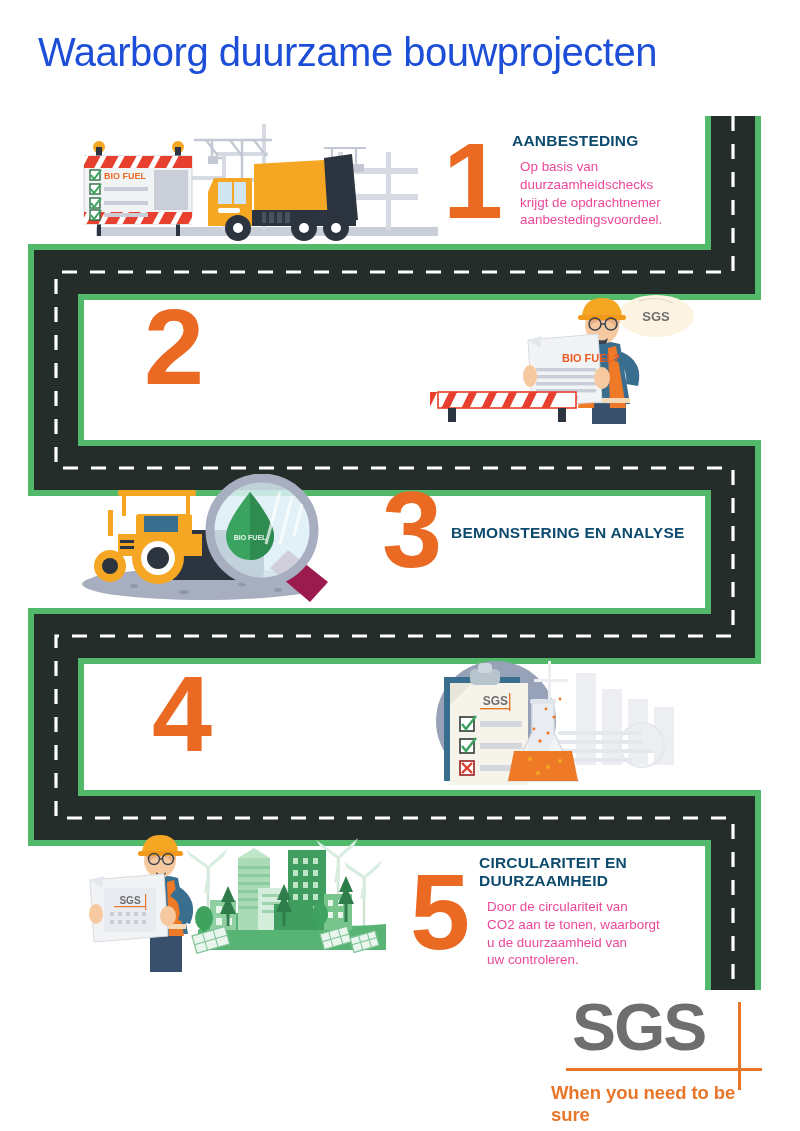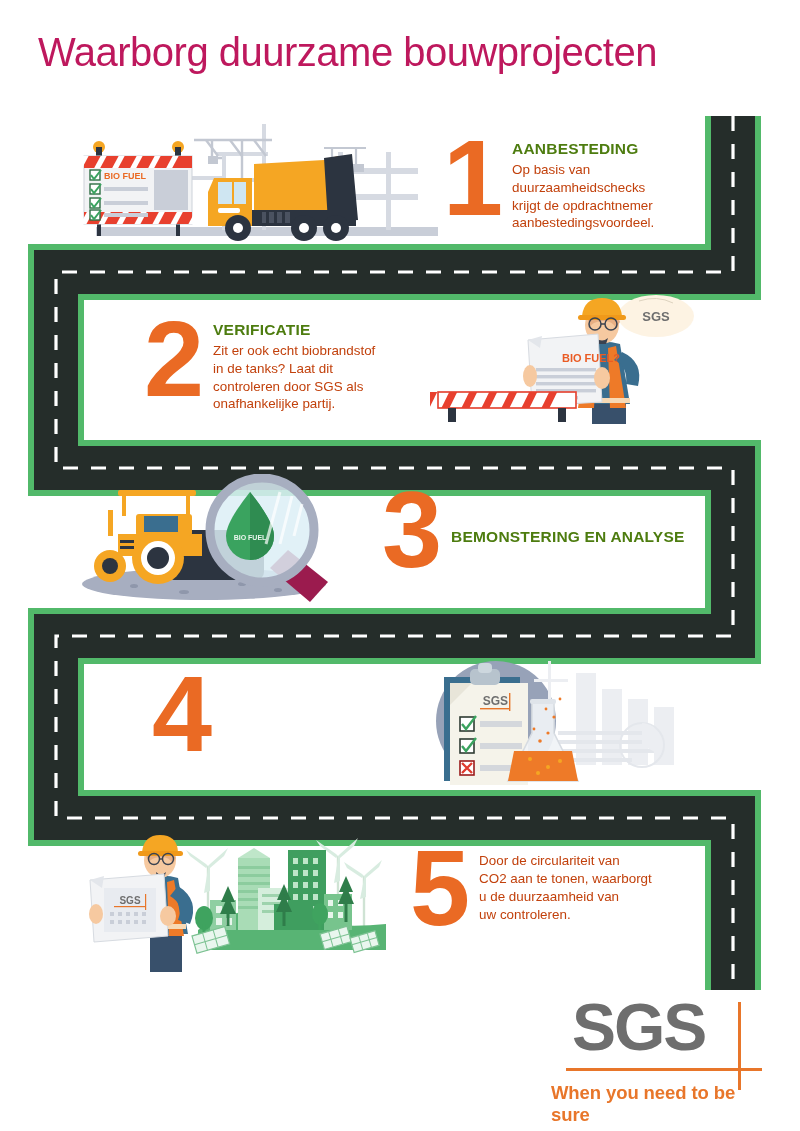--- a/index.html
+++ b/index.html
@@ -6,40 +6,40 @@
   html,body{margin:0;padding:0;background:#fff;}
   body{
     width:800px;height:1131px;position:relative;overflow:hidden;
     font-family:"Liberation Sans","DejaVu Sans",sans-serif;
     color:#2e4057;
   }
   
   #page-title{
     position:absolute;left:38px;top:30px;width:740px;
     font-size:40px;font-weight:400;letter-spacing:-0.5px;
-    color:#be185d;white-space:nowrap;
+    color:#1d4ed8;white-space:nowrap;
   }
 
   
   .road-layer{position:absolute;left:0;top:0;width:800px;height:1131px;pointer-events:none;}
 
   
   .step{position:absolute;display:flex;align-items:center;}
   .step .num{
     color:#ea6a24;font-weight:700;line-height:0.78;
     font-size:104px;letter-spacing:-5px;
     font-family:"Liberation Sans","DejaVu Sans",sans-serif;
   }
   .step .txt{margin-left:14px;}
   .step h3{
-    margin:16px 0 3px 0;font-size:15.5px;font-weight:700;
-    color:#4d7c0f;letter-spacing:0.2px;line-height:1.16;
+    margin:8px 0 3px 0;font-size:15.5px;font-weight:700;
+    color:#0c4a6e;letter-spacing:0.2px;line-height:1.16;
   }
   .step p{
-    margin:0;font-size:13.4px;line-height:1.33;color:#c2410c;font-weight:400;
+    margin:8px;font-size:13.4px;line-height:1.33;color:#ec4899;font-weight:400;
   }
 
   
   #step-1{left:443px;top:124px;}
   #step-1 .num{font-size:108px;}
   #step-2{left:144px;top:305px;}
   #step-2 .num{font-size:108px;}
   #step-3{left:382px;top:488px;}
   #step-3 .num{font-size:108px;}
   #step-4{left:152px;top:672px;}
@@ -577,45 +577,40 @@
       <span>Op basis van</span><br>
       <span>duurzaamheidschecks</span><br>
       <span>krijgt de opdrachtnemer</span><br>
       <span>aanbestedingsvoordeel.</span>
     </p>
   </div>
 </div>
 
 <div class="step" id="step-2">
   <div class="num">2</div>
-  <div class="txt">
-    <h3>VERIFICATIE</h3>
-    <p>
-      <span>Zit er ook echt biobrandstof</span><br>
-      <span>in de tanks? Laat dit</span><br>
-      <span>controleren door SGS als</span><br>
-      <span>onafhankelijke partij.</span>
-    </p>
-  </div>
 </div>
 
 <div class="step" id="step-3">
   <div class="num">3</div>
   <div class="txt">
     <h3>BEMONSTERING EN ANALYSE</h3>
   </div>
 </div>
 
 <div class="step" id="step-4">
   <div class="num">4</div>
 </div>
 
 <div class="step" id="step-5">
   <div class="num">5</div>
   <div class="txt">
+    <h3>
+      <span>CIRCULARITEIT EN</span><br>
+      <span>DUURZAAMHEID</span>
+    </h3>
     <p>
       <span>Door de circulariteit van</span><br>
       <span>CO2 aan te tonen, waarborgt</span><br>
       <span>u de duurzaamheid van</span><br>
       <span>uw controleren.</span>
     </p>
   </div>
 </div>
 
 <div id="sgs-logo">

